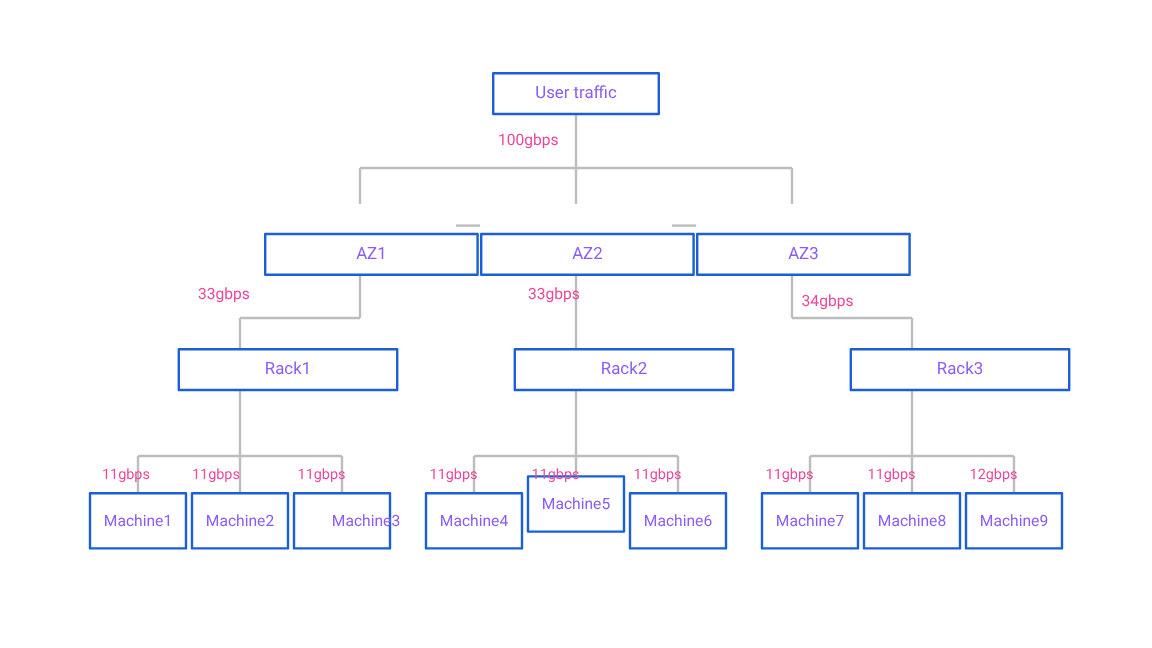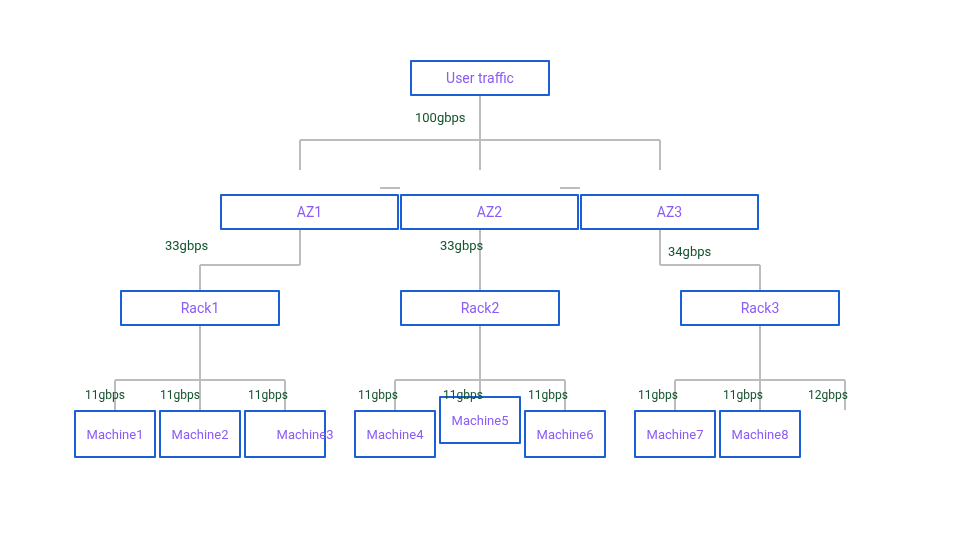--- a/index.html
+++ b/index.html
@@ -30,26 +30,26 @@
     background: #fff;
     color: #8b5cf6;
     font-size: 14px;
     display: flex;
     align-items: center;
     justify-content: center;
     border-radius: 1px;
   }
   .node.root   { width: 140px; height: 36px; }
   .node.az     { width: 179px; height: 36px; margin-top: 24px; }
-  .node.rack   { width: 160px; height: 36px; }
+  .node.rack   { width: 184px; height: 36px; margin-left: 28px; }
   .node.machine{ width: 82px;  height: 48px; font-size: 13px; }
   .edge-label {
     position: absolute;
     font-size: 13px;
-    color: #14532d;
+    color: #ec4899;
     background: transparent;
     white-space: nowrap;
   }
 </style>
 </head>
 <body>
 
 <div class="stage">
 
   <svg class="connectors">
@@ -143,20 +143,23 @@
     </div>
   <div class="node machine" style="left:524px; top:410px;">
       <span>Machine6</span>
     </div>
   <div class="node machine" style="left:634px; top:410px;">
       <span>Machine7</span>
     </div>
   <div class="node machine" style="left:719px; top:410px;">
       <span>Machine8</span>
     </div>
+  <div class="node machine" style="left:804px; top:410px;">
+      <span>Machine9</span>
+    </div>
 
   <div class="edge-label" style="left:85px;  top:388px; font-size:12px;">11gbps</div>
   <div class="edge-label" style="left:160px; top:388px; font-size:12px;">11gbps</div>
   <div class="edge-label" style="left:248px; top:388px; font-size:12px;">11gbps</div>
   <div class="edge-label" style="left:358px; top:388px; font-size:12px;">11gbps</div>
   <div class="edge-label" style="left:443px; top:388px; font-size:12px;">11gbps</div>
   <div class="edge-label" style="left:528px; top:388px; font-size:12px;">11gbps</div>
   <div class="edge-label" style="left:638px; top:388px; font-size:12px;">11gbps</div>
   <div class="edge-label" style="left:723px; top:388px; font-size:12px;">11gbps</div>
   <div class="edge-label" style="left:808px; top:388px; font-size:12px;">12gbps</div>

